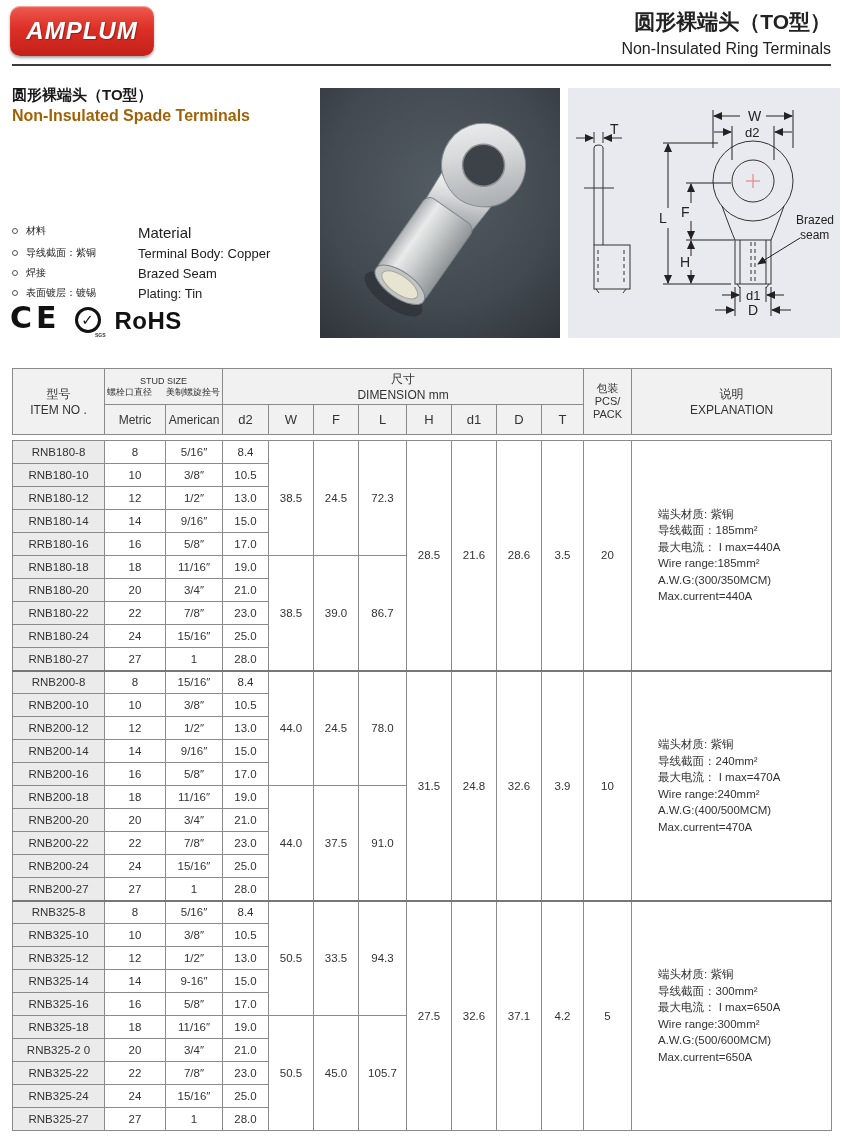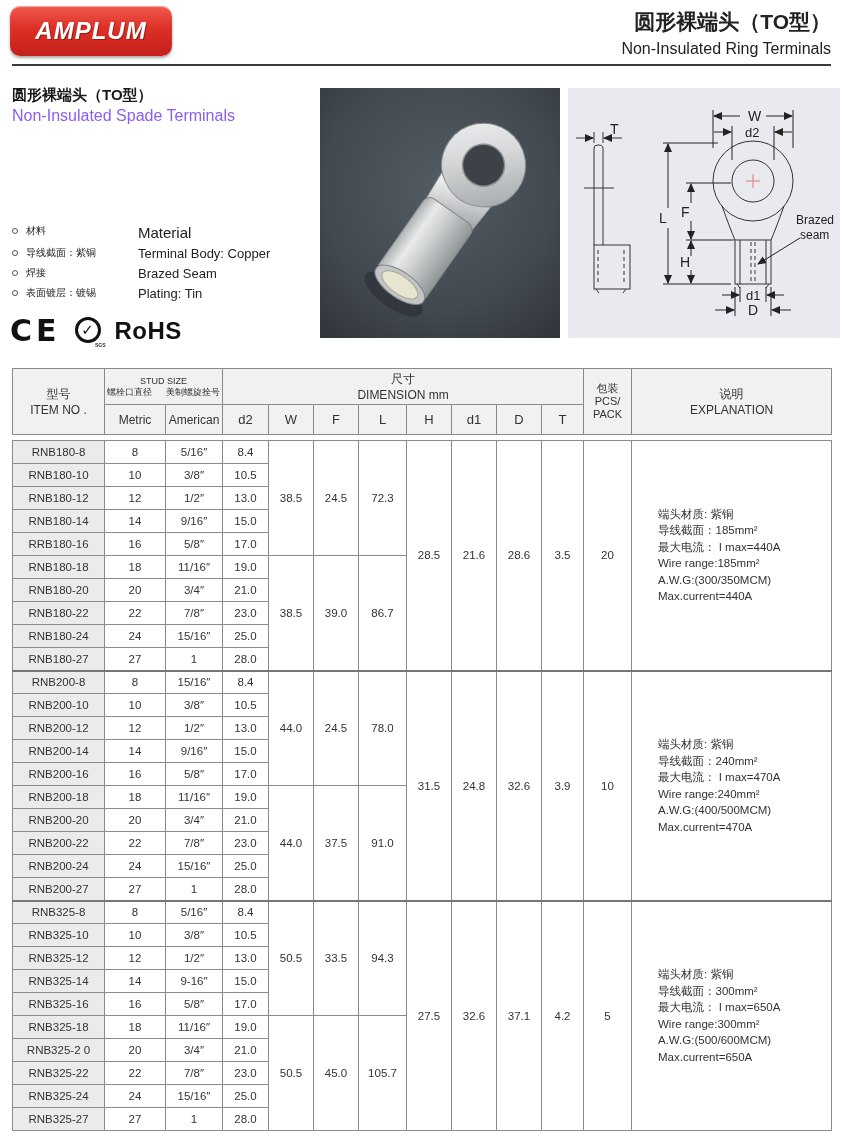--- a/index.html
+++ b/index.html
@@ -3,45 +3,45 @@
 <meta charset="utf-8">
 <style>
   * { margin:0; padding:0; box-sizing:border-box; }
   body {
     width:843px; height:1137px; position:relative; background:#ffffff;
     font-family:"Liberation Sans","DejaVu Sans",sans-serif; color:#333;
     overflow:hidden;
   }
   
   .brand-logo{
-    position:absolute; left:10px; top:6px; width:162px; height:50px;
+    position:absolute; left:10px; top:6px; width:144px; height:50px;
     background:linear-gradient(180deg,#ef5a50 0%,#dd2f26 45%,#c2211a 100%);
     border-radius:10px; display:flex; align-items:center; justify-content:center;
     box-shadow:0 2px 3px rgba(0,0,0,.35), inset 0 1px 1px rgba(255,255,255,.5);
   }
   .brand-logo span{
     color:#fff; font-weight:bold; font-style:italic; font-size:24px;
     letter-spacing:1px; text-shadow:1px 1px 1px rgba(0,0,0,.3);
   }
   .head-titles{ position:absolute; right:12px; top:8px; text-align:right; }
   .head-title-zh{ font-size:21px; font-weight:600; color:#222; }
   .head-title-en{ font-size:16px; color:#222; margin-top:4px; }
   .head-rule{ position:absolute; left:12px; right:12px; top:64px; height:2px; background:#3c3c3c; }
 
   
   .intro{ position:absolute; left:12px; top:86px; width:300px; }
   .intro-title-zh{ font-size:15px; font-weight:bold; color:#1a1a1a; }
-  .intro-title-en{ font-size:16px; color:#8b5cf6; margin-top:2px; }
+  .intro-title-en{ font-size:16px; color:#a16207; margin-top:2px;font-weight:bold; }
   .spec-list{ position:absolute; left:12px; top:224px; width:300px; }
   .spec-row{ display:flex; align-items:flex-start; margin-bottom:5px; }
   .bullet{ width:6px; height:6px; border:1.5px solid #555; border-radius:50%; margin:4px 8px 0 0; flex:none; }
   .spec-zh{ width:112px; font-size:10px; color:#222; flex:none; }
   .spec-en{ font-size:13px; color:#222; }
   .spec-row:first-child .spec-en{ font-size:15px; }
-  .certs{ position:absolute; left:10px; top:313px; display:flex; align-items:center; }
+  .certs{ position:absolute; left:10px; top:300px; display:flex; align-items:flex-end; }
   .ce-mark{ font-size:30px; font-weight:bold; color:#111; letter-spacing:4px; font-family:"DejaVu Sans",sans-serif; }
   .sgs-badge{ position:relative; margin-left:14px; width:28px; height:28px; }
   .sgs-circle{ width:26px; height:26px; border:3px solid #111; border-radius:50%;
     display:flex; align-items:center; justify-content:center; font-weight:bold; font-size:15px; color:#111; }
   .sgs-text{ position:absolute; right:-4px; bottom:-3px; font-size:5px; font-weight:bold; background:#fff; padding:0 1px; }
   .rohs{ font-size:24px; font-weight:bold; color:#111; margin-left:12px; letter-spacing:0.5px; }
 
   
   .photo-panel{ position:absolute; left:320px; top:88px; width:240px; height:250px; }
   .diagram-panel{ position:absolute; left:568px; top:88px; width:272px; height:250px; background:#e9eaf0; }

